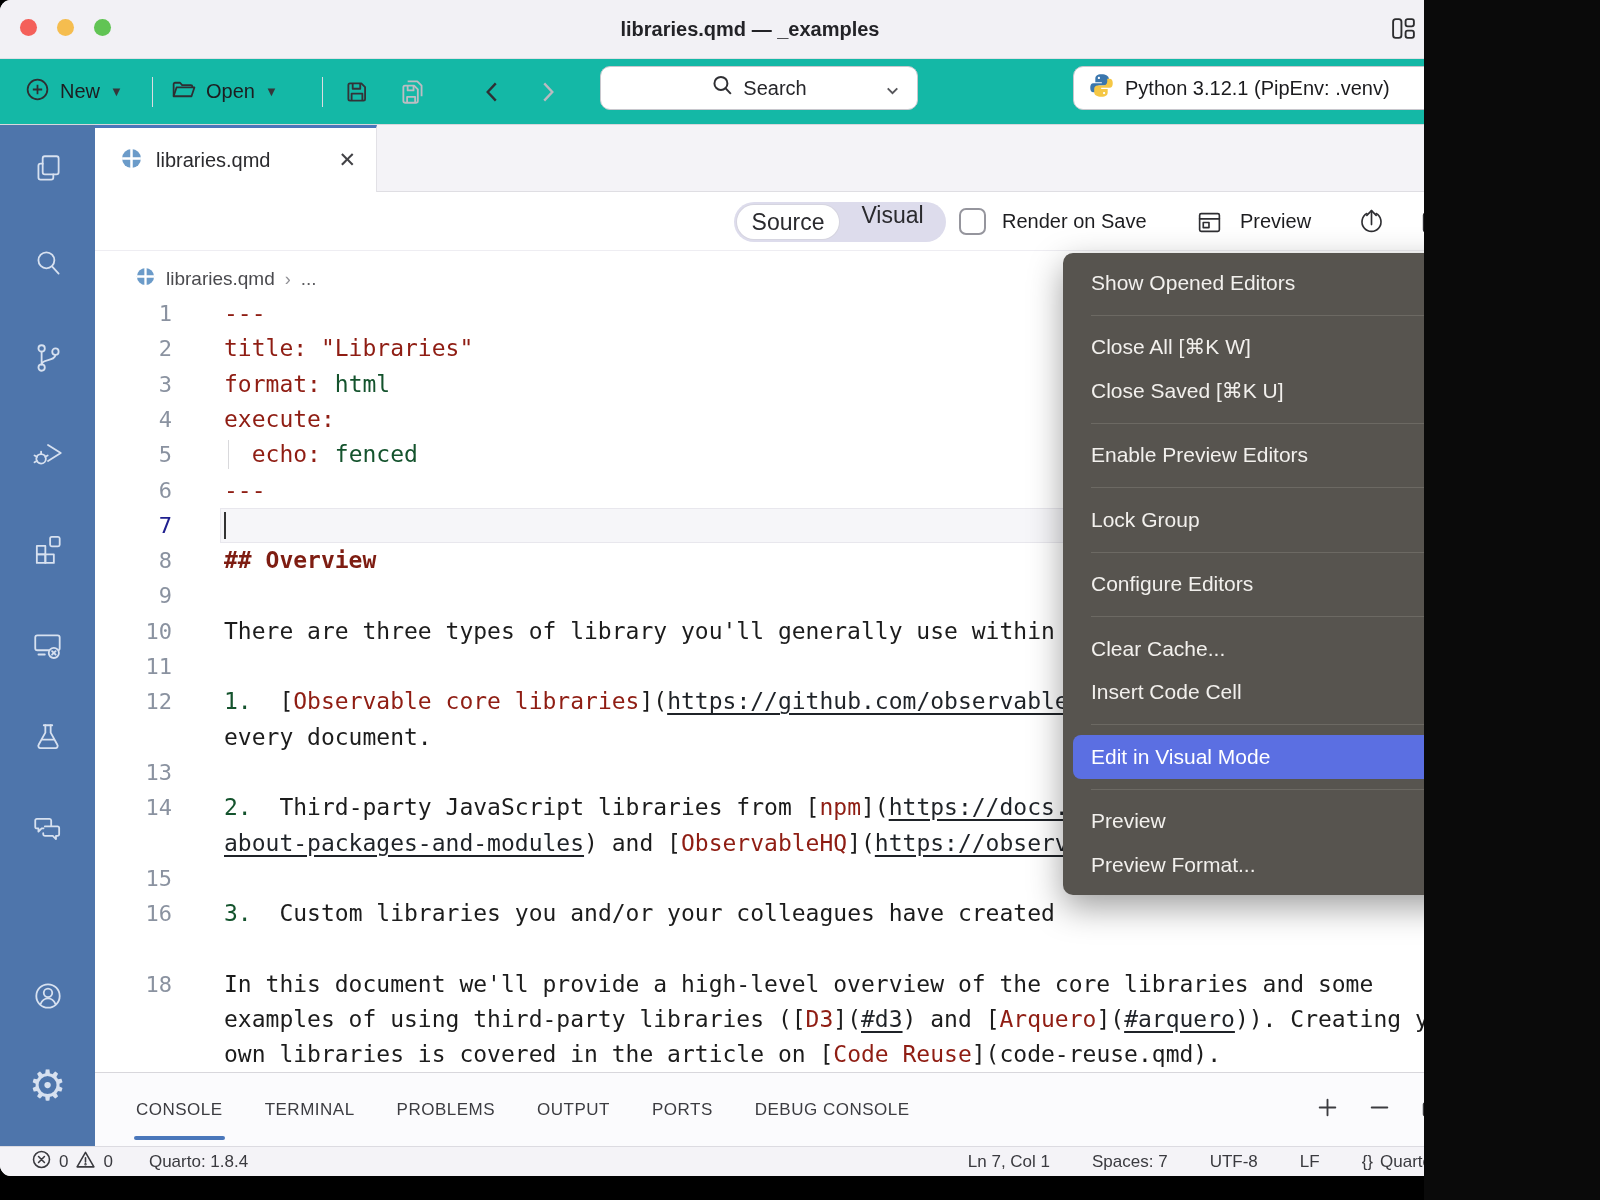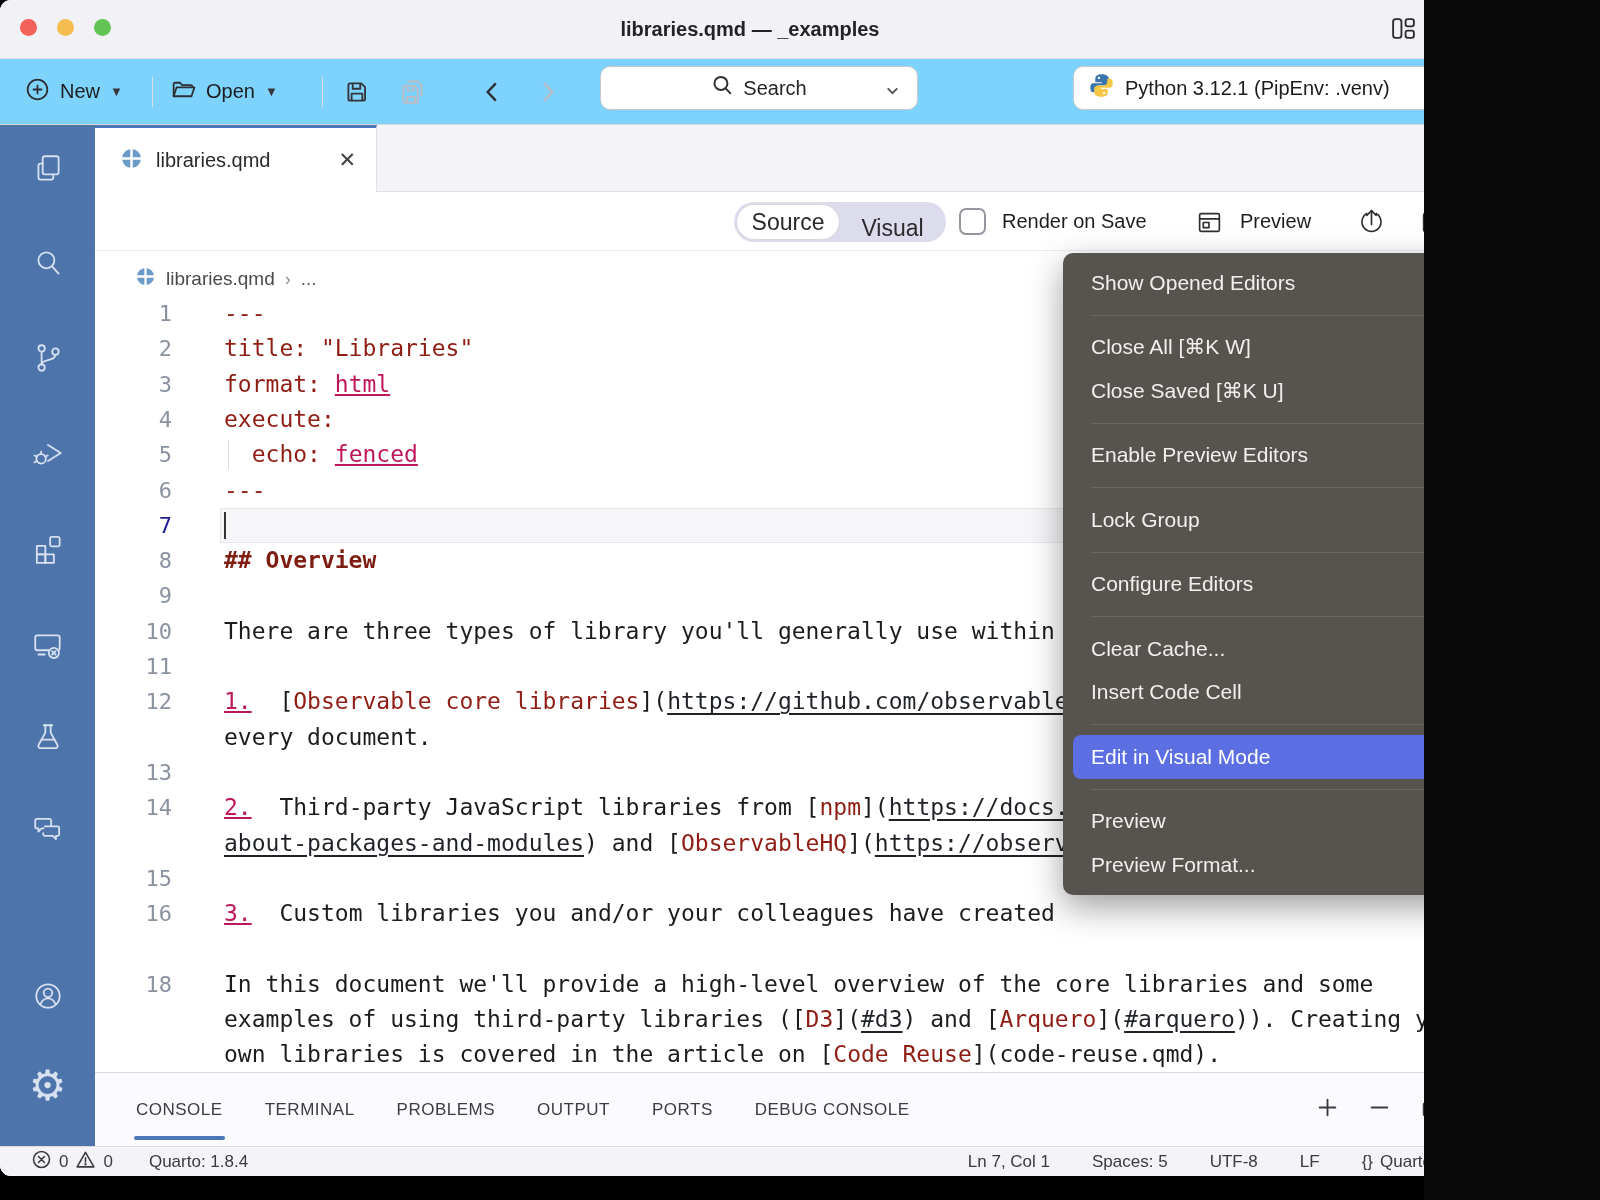--- a/index.html
+++ b/index.html
@@ -10,21 +10,21 @@
 
   
   .titlebar{position:absolute;left:0;top:0;right:0;height:58px;background:#f2f1f5;border-bottom:1px solid #e1e0e5;}
   .tl{position:absolute;top:19px;width:17px;height:17px;border-radius:50%;}
   .tl.r{left:20px;background:#f4605a;} .tl.y{left:57px;background:#f5bd4f;} .tl.g{left:94px;background:#61c454;}
   .win-title{position:absolute;left:200px;right:300px;top:0;height:58px;line-height:58px;text-align:center;
              font-size:20px;font-weight:600;color:#232327;white-space:nowrap;}
   .win-icons{position:absolute;right:30px;top:15px;display:flex;gap:24px;align-items:center;}
 
   
-  .toolbar{position:absolute;left:0;top:59px;right:0;height:65px;background:#7dd3fc;border-bottom:1px solid #d8d7dc;}
+  .toolbar{position:absolute;left:0;top:59px;right:0;height:65px;background:#14b8a6;border-bottom:1px solid #d8d7dc;}
   .tbtn{position:absolute;top:0;height:65px;display:flex;align-items:center;gap:9px;font-size:20px;color:#1d1d20;}
   .tdiv{position:absolute;top:18px;width:1px;height:30px;background:#dcdbe0;}
   .caret{font-size:13px;color:#36363a;margin-left:1px;}
   .icon-slot{position:absolute;top:50%;transform:translateY(-50%);display:flex;align-items:center;}
   .search-box{position:absolute;left:600px;top:7px;width:318px;height:44px;background:#fff;border:1px solid #c8c7cd;
               border-radius:10px;box-sizing:border-box;display:flex;align-items:center;justify-content:center;gap:9px;
               font-size:20px;color:#26262a;}
   .search-box .chev{position:absolute;right:16px;top:14px;}
   .pill-btn{position:absolute;top:7px;height:44px;background:#fff;border:1px solid #c8c7cd;border-radius:10px;
             box-sizing:border-box;display:flex;align-items:center;gap:10px;padding:0 14px;font-size:20px;color:#1b1b1e;white-space:nowrap;}
@@ -41,21 +41,21 @@
        border-right:1px solid #e2e1e6;box-sizing:border-box;display:flex;align-items:center;gap:13px;padding-left:25px;}
   .tab-label{font-size:20px;color:#2b2b2e;}
   .tab-close{margin-left:auto;margin-right:20px;font-size:21px;color:#424246;}
 
   
   .editorbody{position:absolute;left:95px;top:193px;right:0;height:879px;background:#fff;}
   .actionrow{position:absolute;left:0;top:0;right:0;height:57px;border-bottom:1px solid #eeedf2;}
   .seg{position:absolute;left:639px;top:9px;width:212px;height:40px;background:#dddcec;border-radius:20px;font-size:23px;color:#2a2a2e;}
   .seg-source{position:absolute;left:3px;top:3px;width:102px;height:34px;background:#fff;border-radius:17px;
               box-shadow:0 0 0 1px #d6d5e0;display:flex;align-items:center;justify-content:center;}
-  .seg-visual{position:absolute;left:105px;right:0;top:0;height:40px;display:flex;align-items:flex-end;justify-content:center;}
+  .seg-visual{position:absolute;left:105px;right:0;top:0;height:40px;display:flex;align-items:flex-start;justify-content:center;}
   .chk{position:absolute;left:864px;top:15px;width:27px;height:27px;border:2px solid #95959d;border-radius:7px;background:#fff;box-sizing:border-box;}
   .rlabel{position:absolute;left:907px;top:0;height:57px;line-height:57px;font-size:20px;color:#1d1d20;}
   .arow-ic{position:absolute;display:flex;align-items:center;}
   .arow-ic svg{stroke:#2e2e32;stroke-width:1.6;fill:none;stroke-linecap:round;stroke-linejoin:round;}
   .pvlabel{position:absolute;left:1145px;top:0;height:57px;line-height:57px;font-size:20px;color:#1d1d20;}
   .more-btn{position:absolute;left:1407px;top:7px;width:52px;height:43px;background:#dddcec;border-radius:9px;
             display:flex;align-items:center;justify-content:center;}
   .breadcrumb{position:absolute;left:40px;top:69px;height:34px;display:flex;align-items:center;gap:10px;
               font-size:19px;color:#4a4a4e;}
   .bc-sep{color:#909095;font-size:18px;} .bc-more{color:#5c5c60;}
@@ -63,21 +63,21 @@
   
   .code{position:absolute;left:0;top:103px;right:0;height:776px;overflow:hidden;}
   .code-row{position:absolute;left:0;right:0;height:35.3px;font-family:"DejaVu Sans Mono",monospace;
             font-size:23px;line-height:35.3px;white-space:pre;}
   .code-gutter{position:absolute;left:0;width:77px;text-align:right;color:#8a92a0;font-size:22px;}
   .code-gutter.act{color:#20208f;}
   .code-text{position:absolute;left:129px;}
   .band{position:absolute;left:125px;right:27px;top:0;bottom:0;background:#f6f6f9;border:1px solid #e8e7ed;box-sizing:border-box;}
   .cursor{position:absolute;left:129px;top:4px;width:2px;height:27px;background:#333;}
   .guide{position:absolute;left:133px;top:3px;bottom:3px;width:1px;background:#d9d9dc;}
-  .md{color:#8f1d13;} .bl{color:#be185d;text-decoration:underline;} .pl{color:#1c1c1c;}
+  .md{color:#8f1d13;} .bl{color:#14532d;} .pl{color:#1c1c1c;}
   .lk{color:#1f2328;text-decoration:underline;text-underline-offset:4px;}
   .h2{color:#7e1d12;font-weight:bold;}
   .vline{position:absolute;right:27px;top:0;bottom:0;width:1px;background:#efeef3;}
 
   
   .panelrow{position:absolute;left:95px;top:1072px;right:0;height:74px;background:#fbfbfd;border-top:1px solid #d8d7dc;box-sizing:border-box;}
   .ptabs{position:absolute;left:41px;top:0;height:100%;display:flex;gap:42px;}
   .ptab{position:relative;height:100%;display:flex;align-items:center;font-size:17px;letter-spacing:.5px;color:#3c3c41;}
   .ptab.active::after{content:"";position:absolute;left:-2px;right:-2px;bottom:6px;height:4px;background:#4a77bb;border-radius:2px;}
   .picons{position:absolute;right:52px;top:0;height:100%;display:flex;gap:27px;align-items:center;}
@@ -423,21 +423,21 @@
         <span class="sb-gap"></span>
         <span class="sb-item">
             <span>Quarto: 1.8.4</span>
           </span>
       </div>
       <div class="sb-right">
         <span class="sb-item">
             <span>Ln 7, Col 1</span>
           </span>
         <span class="sb-item">
-            <span>Spaces: 5</span>
+            <span>Spaces: 7</span>
           </span>
         <span class="sb-item">
             <span>UTF-8</span>
           </span>
         <span class="sb-item">
             <span>LF</span>
           </span>
         <span class="sb-item">
           <span>{}</span>
           <span>Quarto</span>

